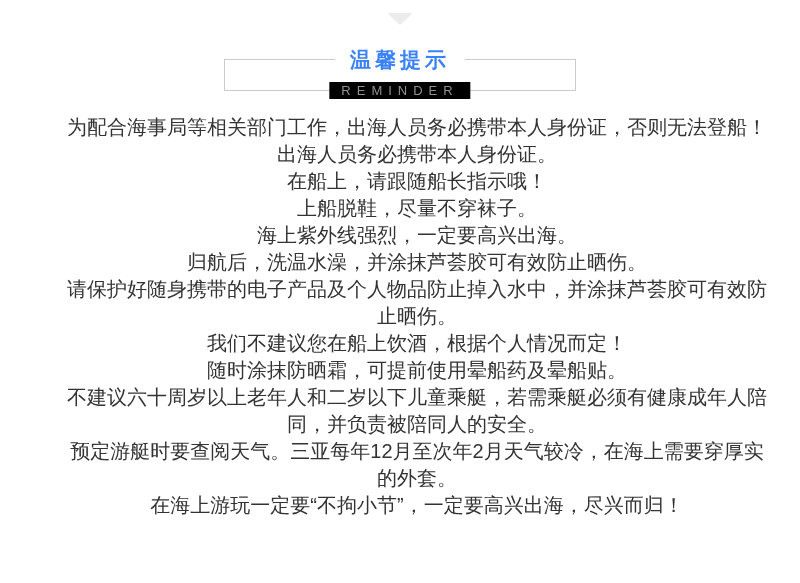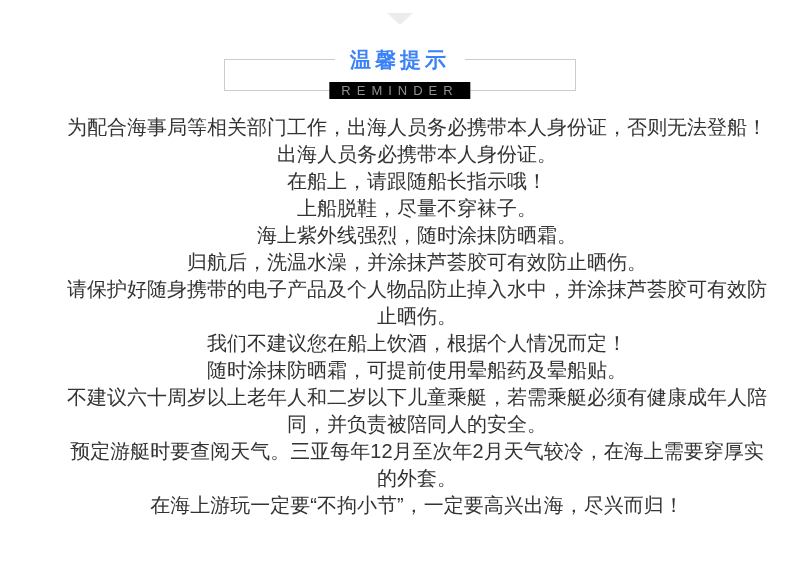--- a/index.html
+++ b/index.html
@@ -110,21 +110,21 @@
     <li class="tip-item">
       <span class="bullet-cell"><span class="diamond"></span></span>
       <span class="tip-text">在船上，请跟随船长指示哦！</span>
     </li>
     <li class="tip-item">
       <span class="bullet-cell"><span class="diamond"></span></span>
       <span class="tip-text">上船脱鞋，尽量不穿袜子。</span>
     </li>
     <li class="tip-item">
       <span class="bullet-cell"><span class="diamond"></span></span>
-      <span class="tip-text">海上紫外线强烈，随时涂抹防晒霜。</span>
+      <span class="tip-text">海上紫外线强烈，一定要高兴出海。</span>
     </li>
     <li class="tip-item">
       <span class="bullet-cell"><span class="diamond"></span></span>
       <span class="tip-text">归航后，洗温水澡，并涂抹芦荟胶可有效防止晒伤。</span>
     </li>
     <li class="tip-item">
       <span class="bullet-cell"><span class="diamond"></span></span>
       <span class="tip-text">请保护好随身携带的电子产品及个人物品防止掉入水中，并涂抹芦荟胶可有效防止晒伤。</span>
     </li>
     <li class="tip-item">

